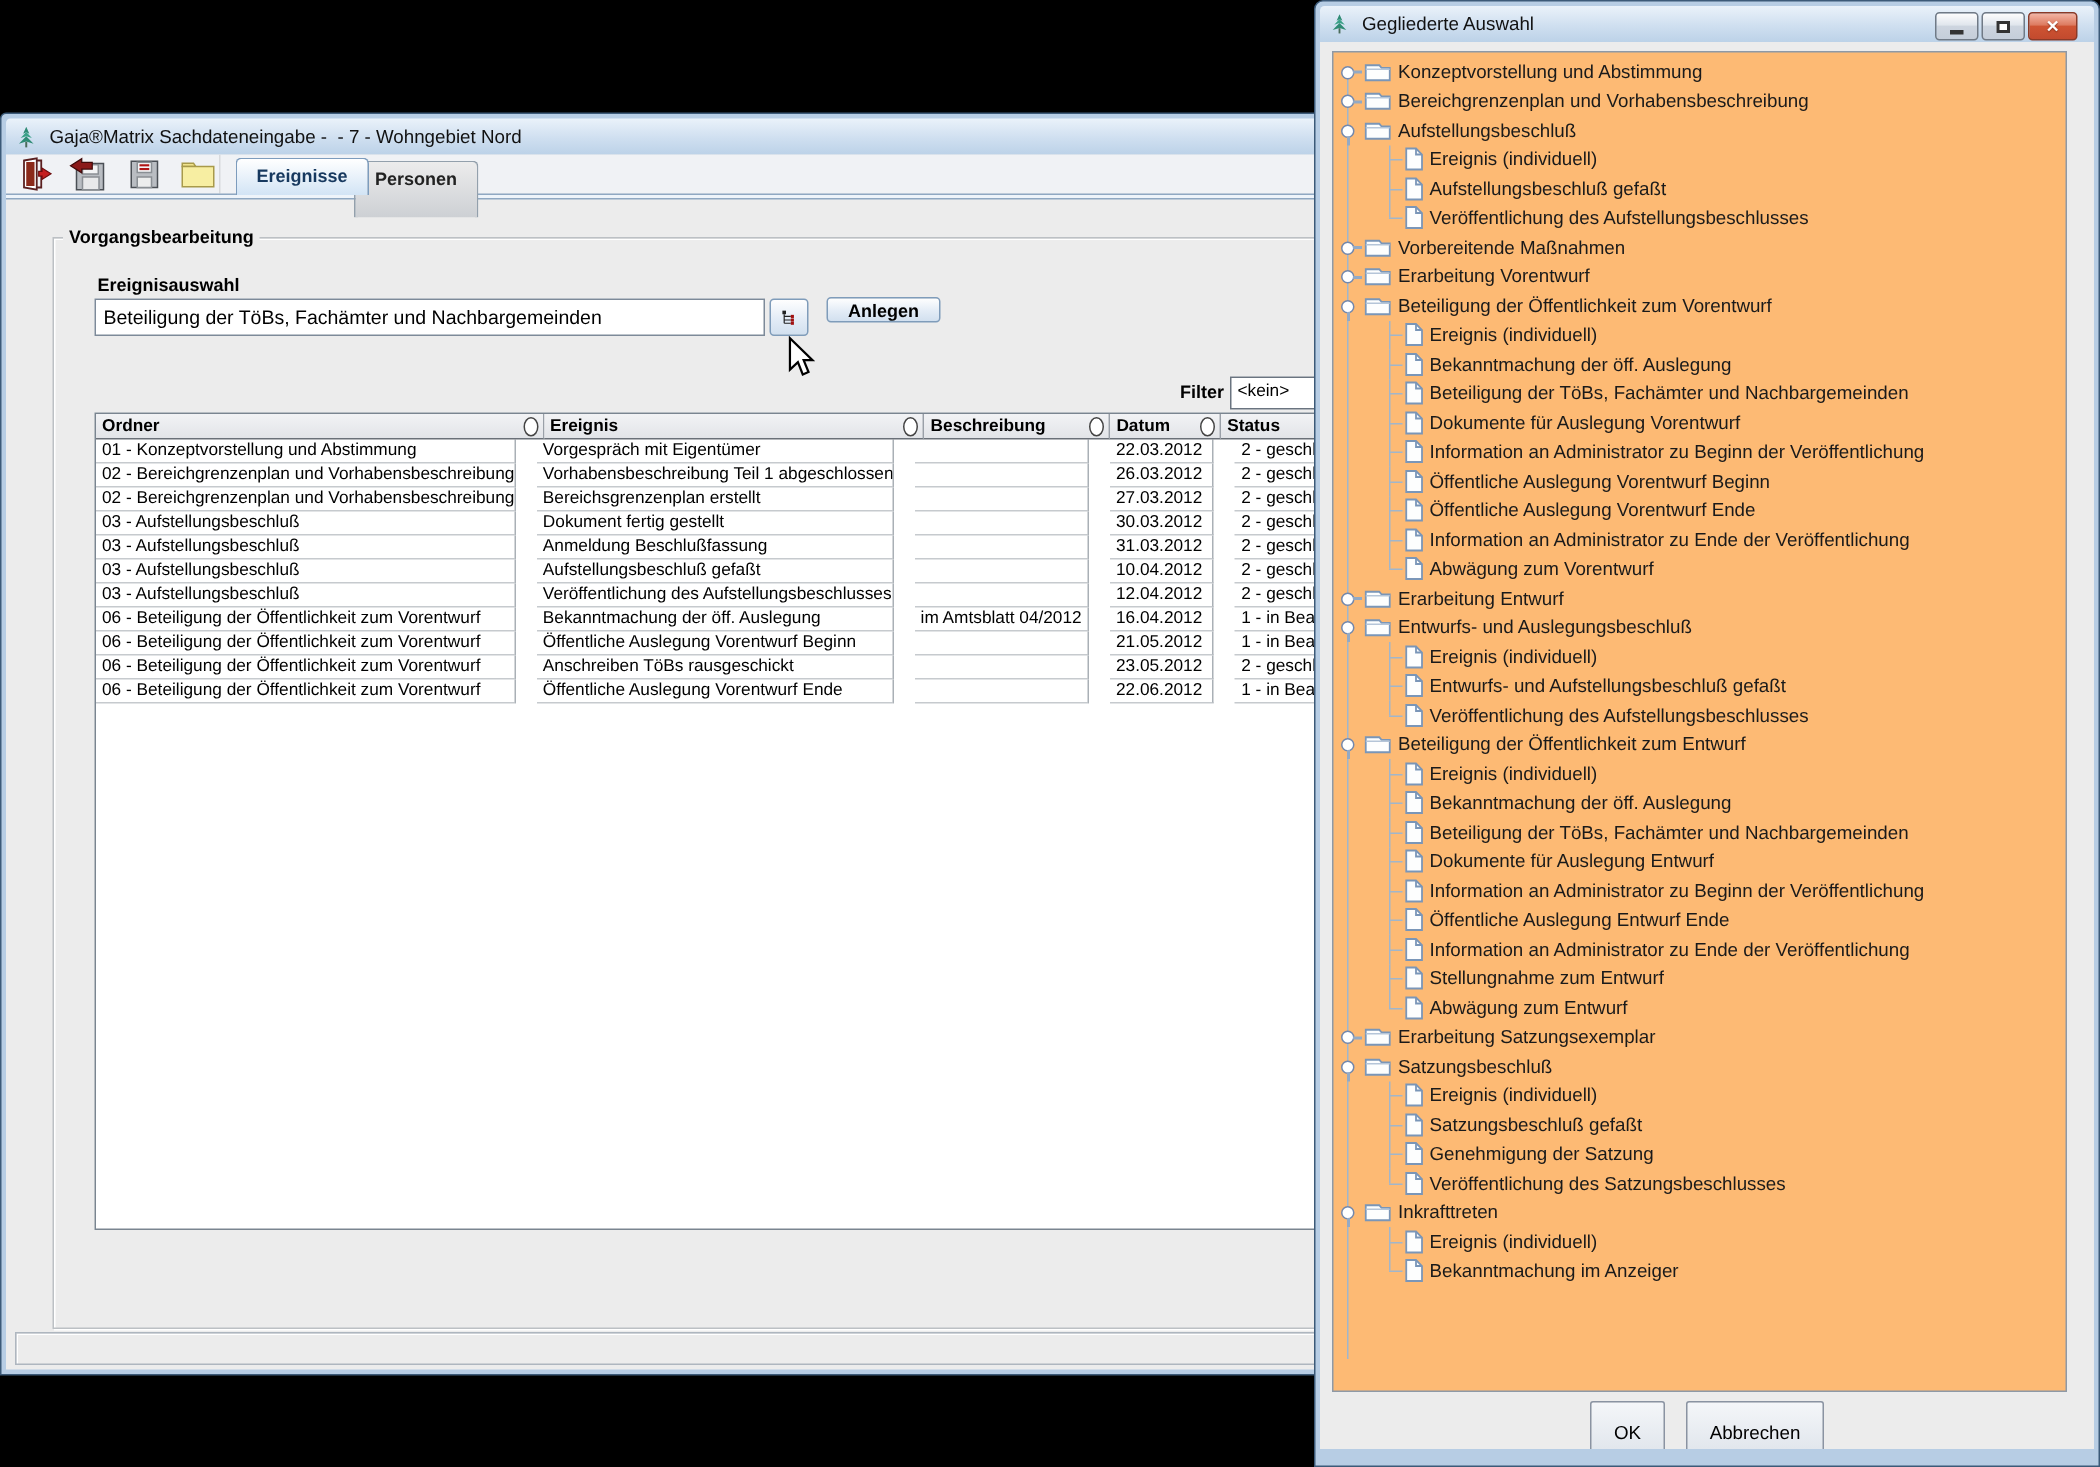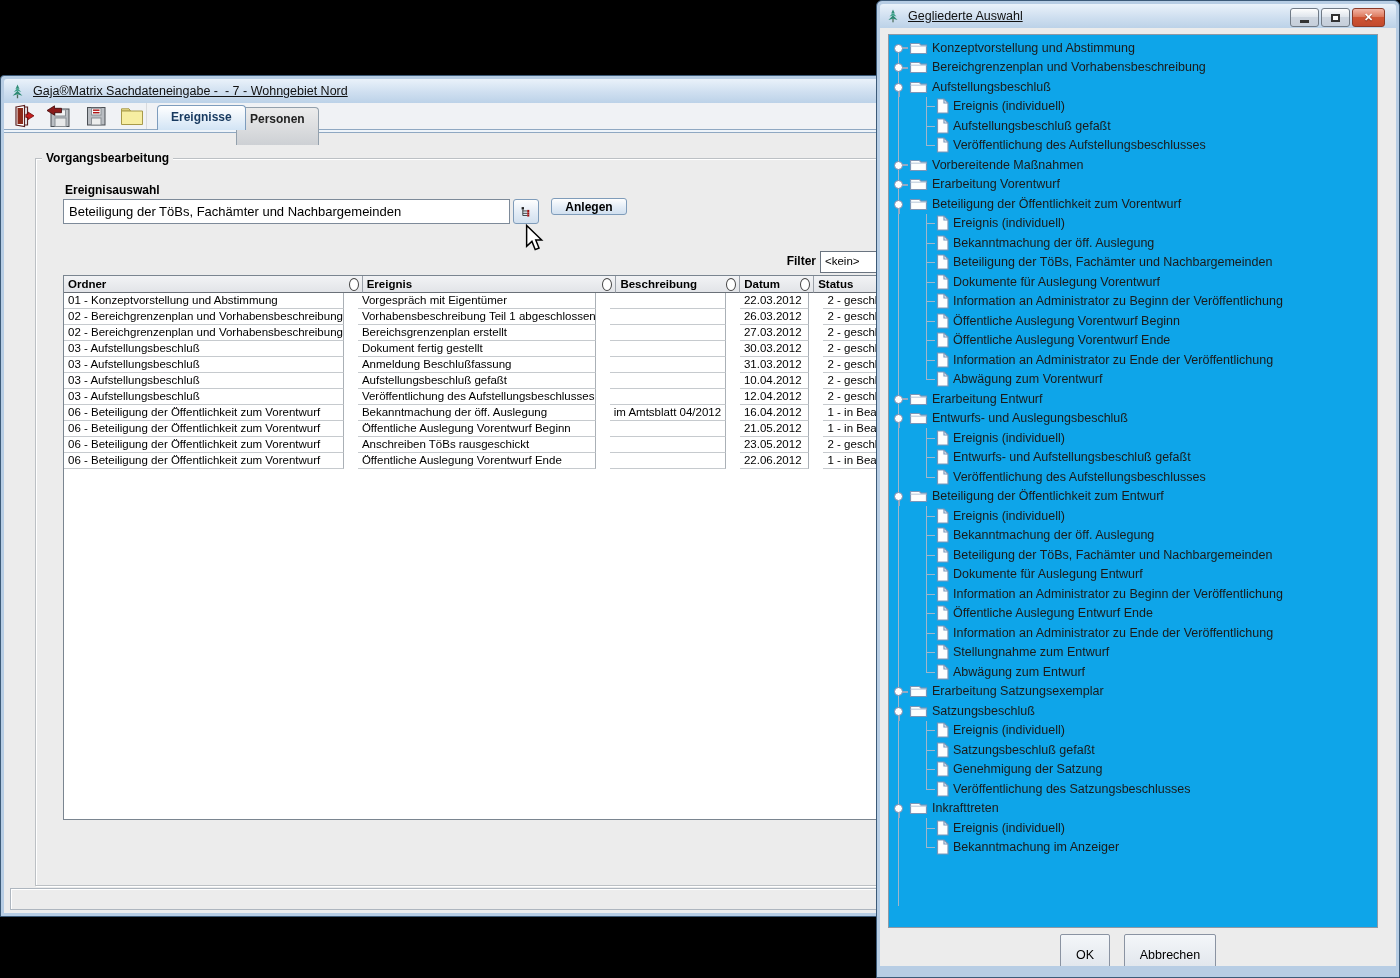--- a/index.html
+++ b/index.html
@@ -5,21 +5,21 @@
   html,body{margin:0;padding:0;}
   body{width:1400px;height:978px;background:#000;position:relative;overflow:hidden;
        font-family:"Liberation Sans", sans-serif;}
   .desktop{position:absolute;inset:0;background:#000;}
 
   
   .win{position:absolute;border:1px solid #3c5a78;background:#b7cde4;padding:3px;box-sizing:border-box;}
   .titlebar{height:24px;background:linear-gradient(#eaf2fa,#cfdff0 55%,#bcd2e8);
             display:flex;align-items:center;border-radius:3px 3px 0 0;position:relative;}
   .titlebar .ticon{margin:0 8px 0 6px;display:flex;}
-  .titlebar .ttext{font-size:12.5px;color:#111;white-space:pre;text-decoration:underline;}
+  .titlebar .ttext{font-size:12.5px;color:#111;white-space:pre;}
   .wbody{background:#ececec;position:relative;overflow:hidden;}
 
   
   #main-window{left:0;top:75px;width:1160px;height:842px;border-radius:4px 4px 0 0;z-index:1;}
   #main-window .wbody{height:810px;}
   .toolbar{position:absolute;left:0;top:0;width:100%;height:26px;background:#f0f2f5;}
   .iconpanel{position:absolute;left:0;top:0;height:26px;width:143px;border-right:1px solid #d8dadd;
              display:flex;align-items:center;gap:9px;padding-left:5px;box-sizing:border-box;}
   .tbtn{width:28px;height:24px;display:flex;align-items:center;justify-content:center;background:transparent;border:0;padding:0;}
   .sep2{position:absolute;left:0;top:26px;width:100%;height:4px;
@@ -70,21 +70,21 @@
   #dialog .wbody{height:938px;}
   .winbtns{position:absolute;right:11px;top:4px;display:flex;gap:2px;}
   .wbtn{width:29px;height:19px;border:1px solid #70записа7a86;border:1px solid #707a86;border-radius:3px;box-sizing:border-box;
         background:linear-gradient(#fdfdfd,#e0e6ed 45%,#cdd5df 50%,#c5ceda);
         display:flex;align-items:center;justify-content:center;padding:0;}
   .wbtn.close{width:33px;background:linear-gradient(#f3b5a5,#dd7b60 45%,#cf5433 50%,#c24a2e);
               border-color:#8a3a28;color:#fff;font-size:11px;font-weight:bold;text-shadow:0 1px 1px #7c2a16;}
   .glyph-min{width:9px;height:3px;background:#333;margin-top:8px;}
   .glyph-max{width:9px;height:8px;border:2px solid #333;box-sizing:border-box;background:#fff;}
 
-  .treepanel{position:absolute;left:8px;top:6px;width:490px;height:894px;background:#0ea5e9;
+  .treepanel{position:absolute;left:8px;top:6px;width:490px;height:894px;background:#fdba74;
              border:1px solid #8e99a6;box-sizing:border-box;}
   .tree{position:absolute;inset:1px;overflow:hidden;padding-top:2px;}
   .trow{position:relative;height:19.5px;display:flex;align-items:center;z-index:1;}
   .tlabel{font-size:12.5px;color:#1a1a1a;margin-left:4px;white-space:nowrap;}
   .ticon{display:flex;align-items:center;}
   .ticon.tfolder{margin-left:19px;}
   .ticon.tleaf{margin-left:46px;}
   .rootline{position:absolute;left:8px;width:1px;background:#a0b6cc;z-index:0;}
   .cv{position:absolute;left:36px;top:0;bottom:0;width:1px;background:#a0b6cc;}
   .cv.last{bottom:auto;height:50%;}

